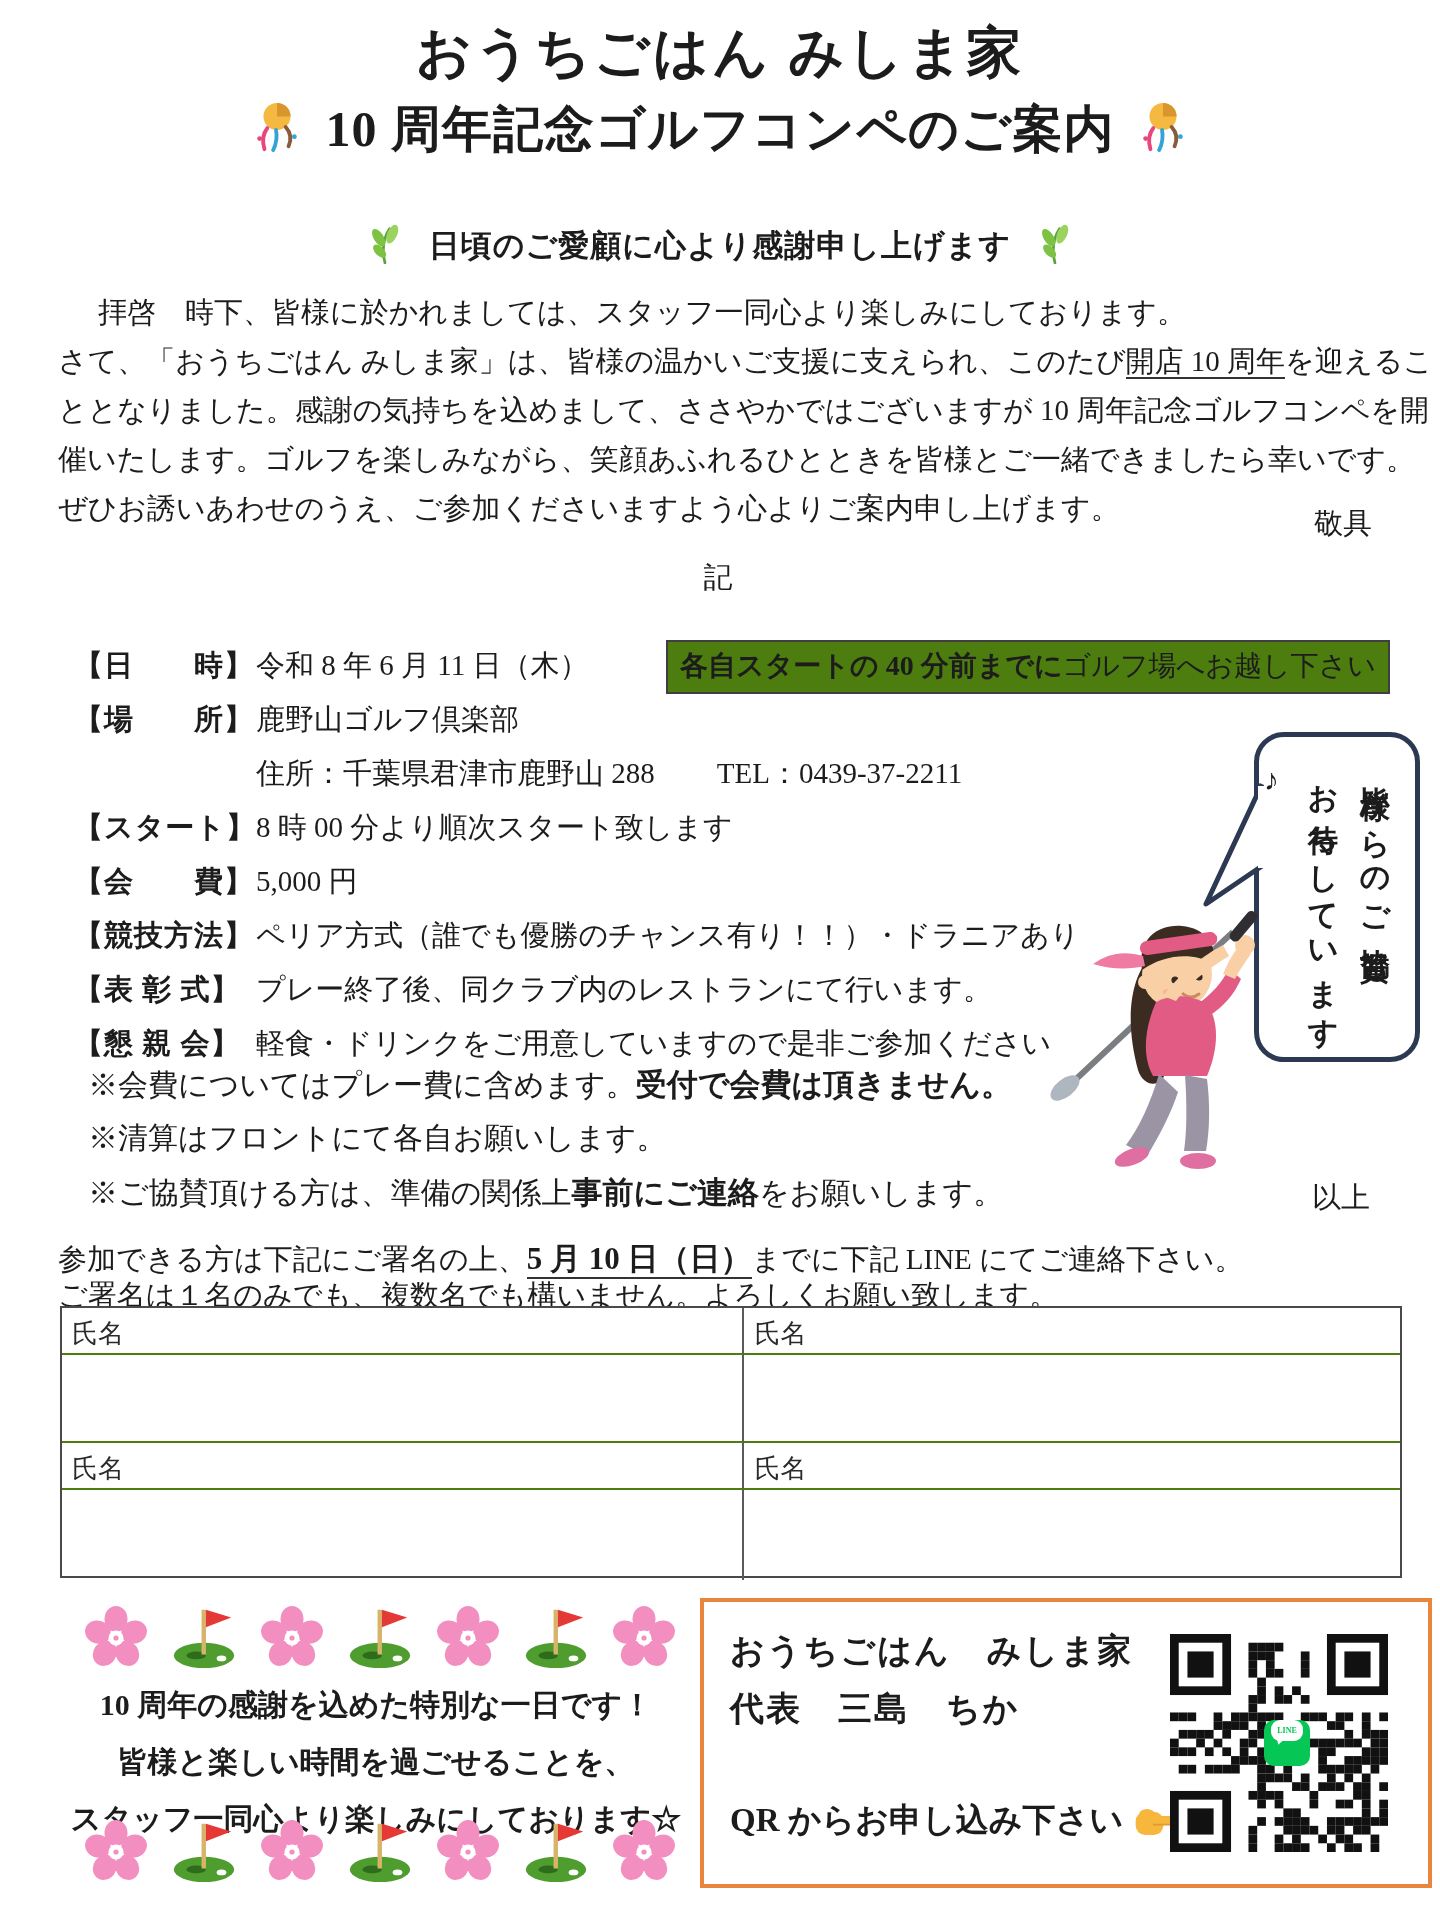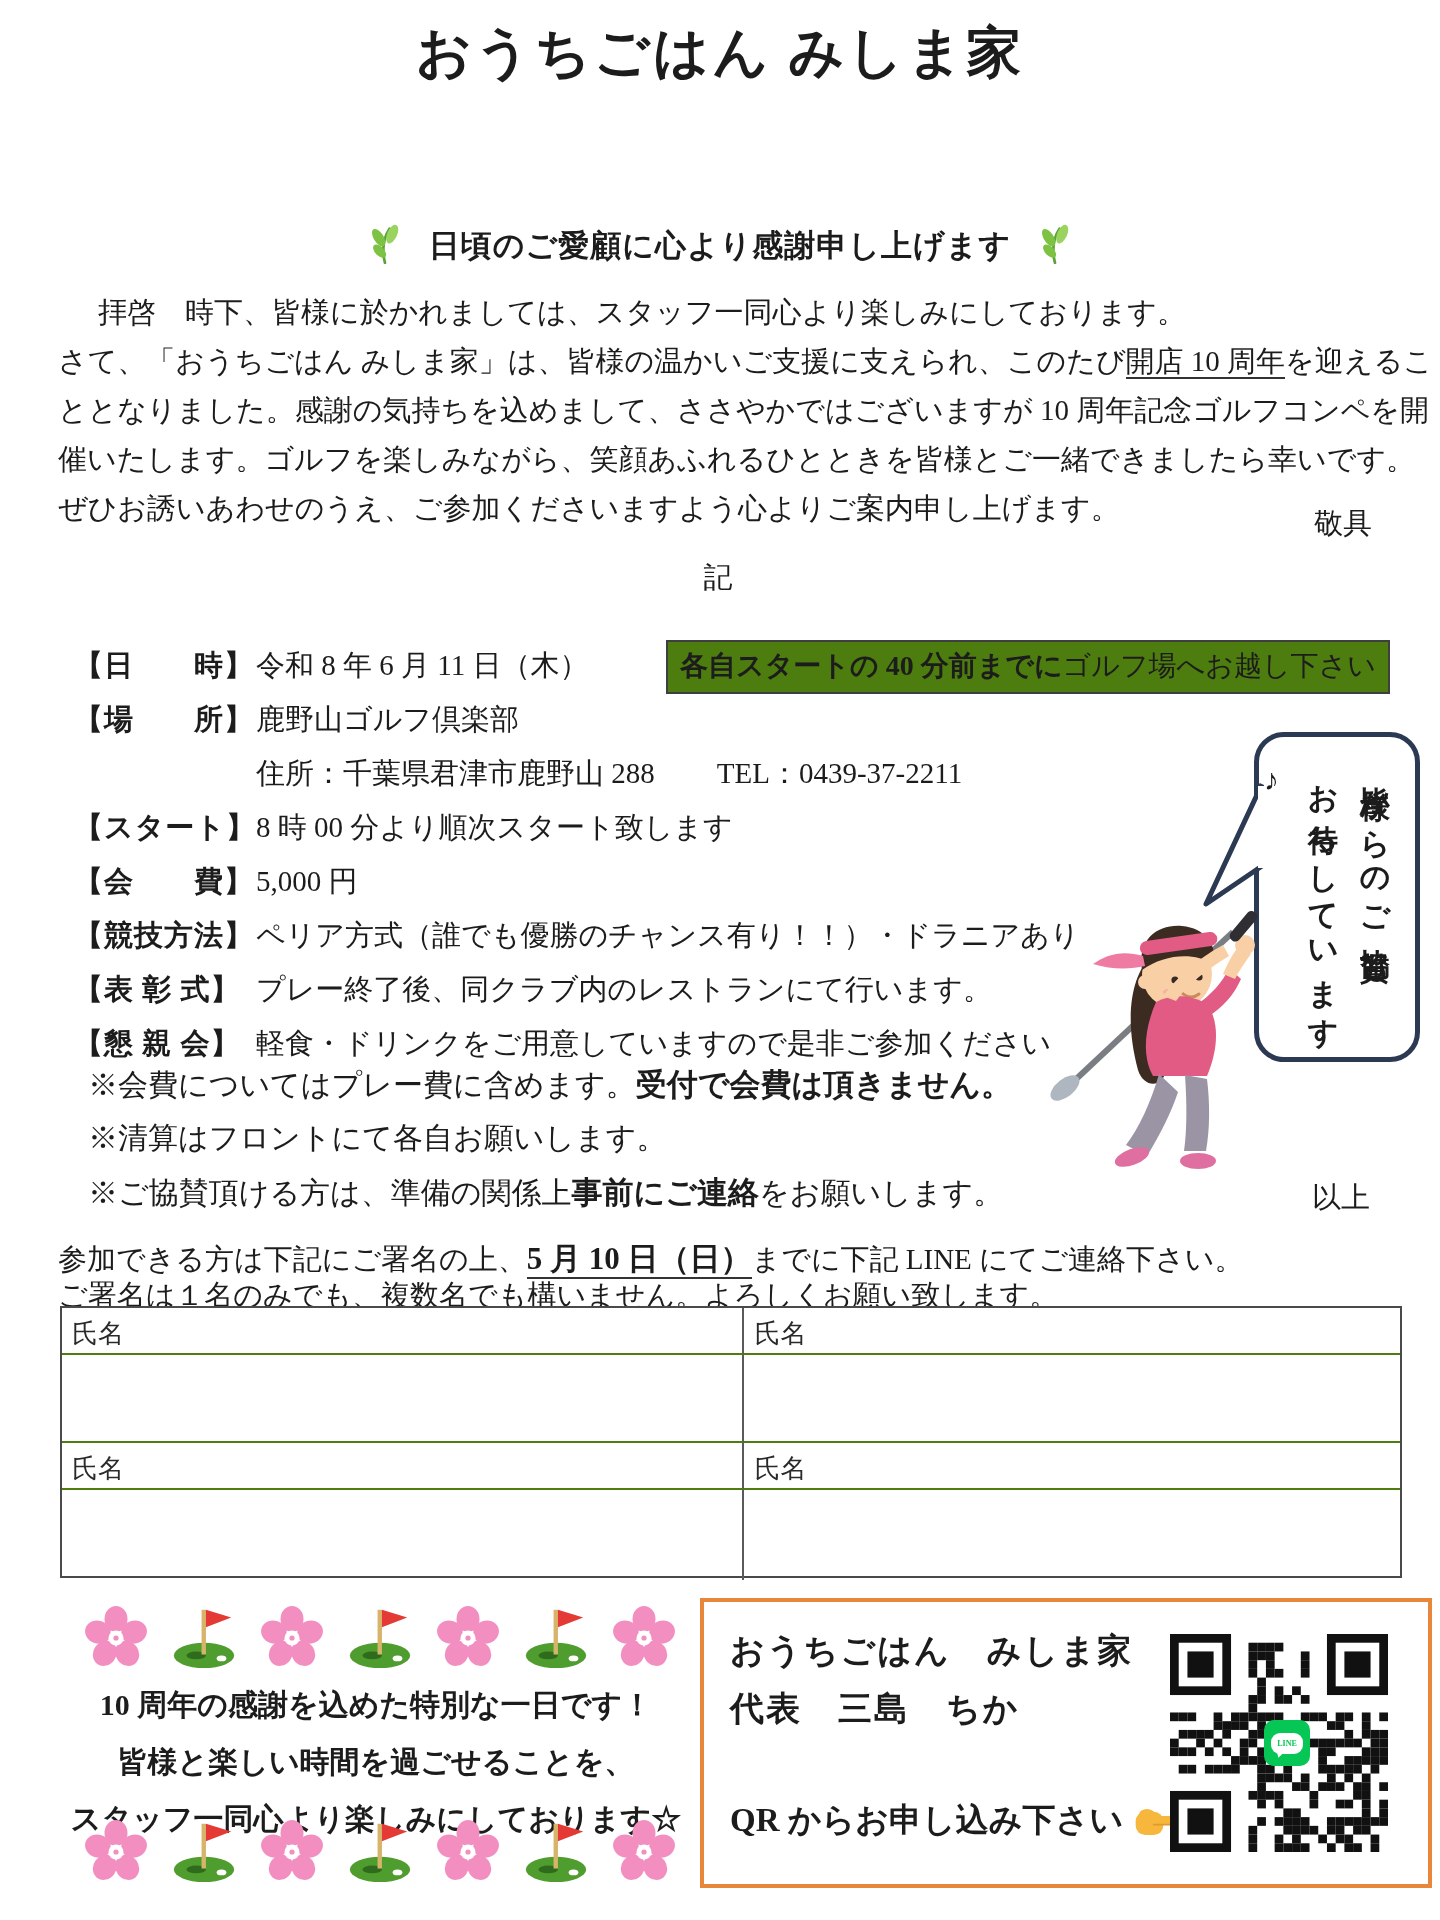--- a/index.html
+++ b/index.html
@@ -64,21 +64,21 @@
   .footer-msg{left:44px;top:1676px;width:664px;text-align:center;font-size:30px;font-weight:600;line-height:57px;}
   
   .qr-box{left:700px;top:1598px;width:732px;height:290px;border:4px solid #e8873b;box-sizing:border-box;background:#fff;}
   .shop-name{left:26px;top:26px;font-size:34px;font-weight:700;letter-spacing:2px;}
   .rep-name{left:26px;top:84px;font-size:34px;font-weight:700;letter-spacing:2px;}
   .qr-note{left:26px;top:196px;font-size:33px;font-weight:600;}
   .qr-note .ic{vertical-align:-10px;margin-left:10px;}
   .qr-svg{right:40px;top:32px;}
   .line-badge{
     left:560px;top:118px;width:46px;height:46px;background:#06c755;border-radius:10px;
-    display:flex;align-items:center;justify-content:center;
+    display:flex;justify-content:center;
   }
   .line-bubble{
     width:32px;height:21px;background:#fff;border-radius:9px;position:relative;
     display:flex;align-items:center;justify-content:center;
     font-size:8px;font-weight:800;color:#06c755;letter-spacing:0;
   }
   .line-bubble:after{
     content:"";position:absolute;left:5px;bottom:-4px;width:0;height:0;
     border-left:3px solid transparent;border-right:4px solid transparent;border-top:6px solid #fff;
     transform:rotate(12deg);
@@ -128,20 +128,27 @@
       <rect x="3" y="10" width="32" height="27" rx="11" fill="#f6b73c"></rect>
       <rect x="24" y="15" width="33" height="10" rx="5" fill="#f6b73c"></rect>
       <path d="M24,25 h20" stroke="#e09a2d" stroke-width="2" stroke-linecap="round"></path>
     </symbol>
   </defs>
 </svg>
 
 <div class="page">
 
   <div class="abs center title1 nowrap">おうちごはん みしま家</div>
+  <div class="abs center title2 nowrap">
+    <svg class="ic" width="54" height="54">
+        <use href="#sym-confetti"></use>
+      </svg><span>10 周年記念ゴルフコンペのご案内</span><svg class="ic" width="54" height="54">
+        <use href="#sym-confetti"></use>
+      </svg>
+  </div>
 
   <div class="abs center greeting nowrap">
     <svg class="ic" width="36" height="40">
         <use href="#sym-herb"></use>
       </svg><span>日頃のご愛顧に心より感謝申し上げます</span><svg class="ic" width="36" height="40">
         <use href="#sym-herb"></use>
       </svg>
   </div>
 
   <div class="abs para">

